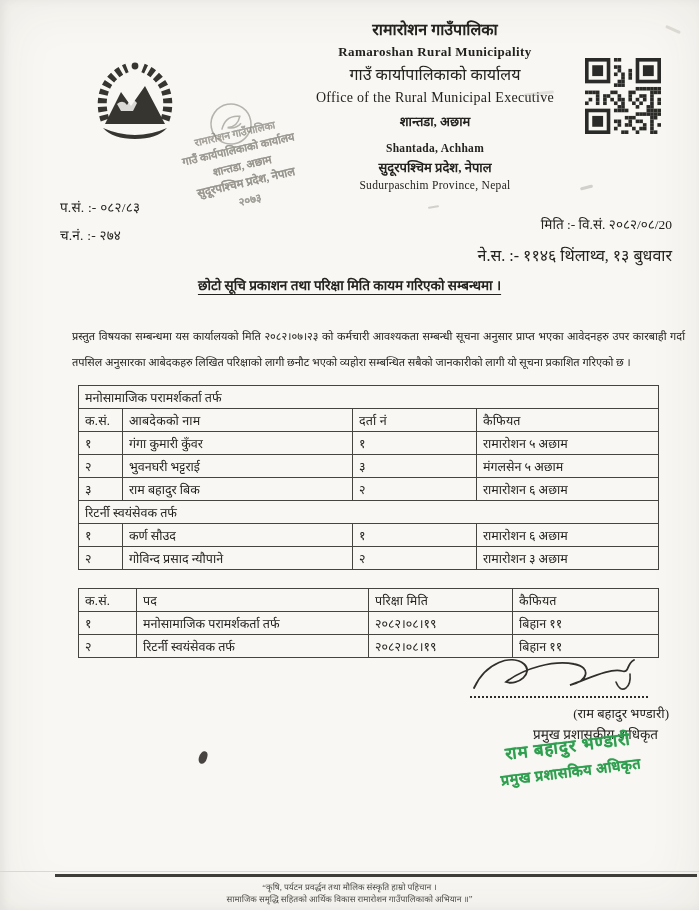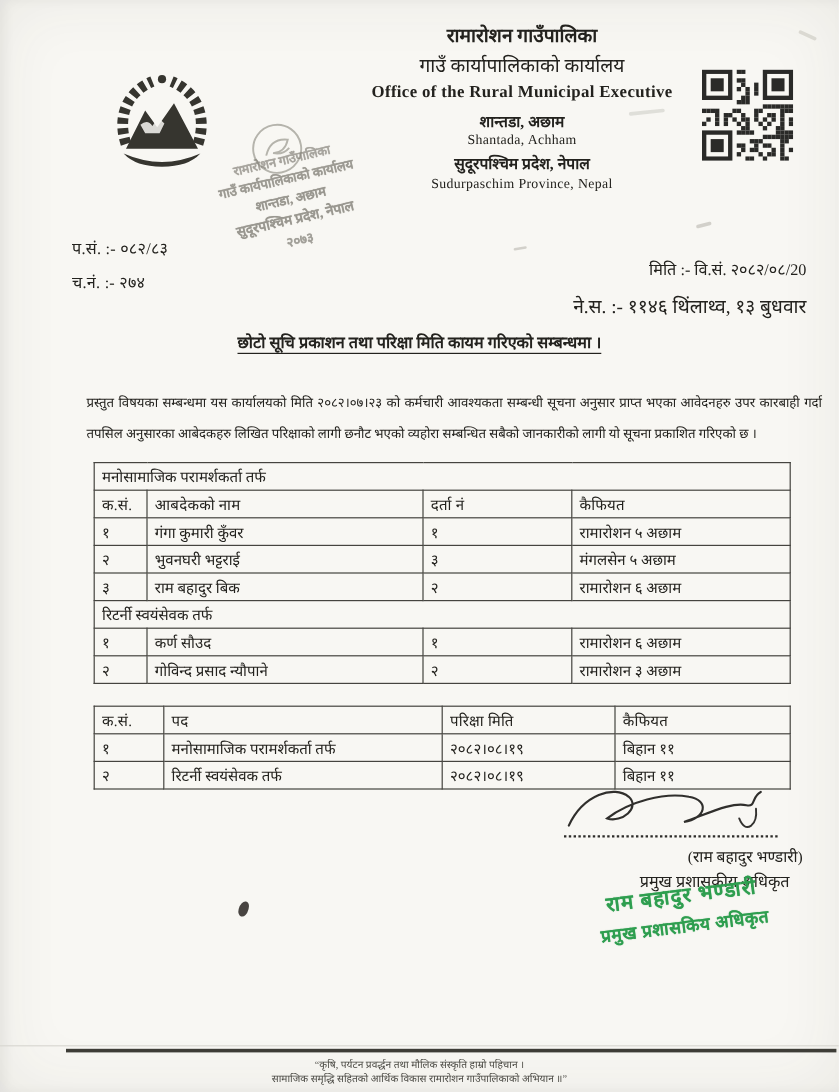--- a/index.html
+++ b/index.html
@@ -12,23 +12,23 @@
     overflow:hidden;
   }
   #page{position:absolute;inset:0;box-shadow:inset 0 0 55px rgba(60,55,40,.07), inset 4px 0 10px rgba(0,0,0,.05)}
   .abs{position:absolute}
 
   
   #header{left:240px;top:18px;width:390px;text-align:center}
   #header .l1{font-size:16px;font-weight:700}
   #header .l2{font-size:13px;font-weight:700;letter-spacing:.4px;margin-top:4px}
   #header .l3{font-size:16px;font-weight:400;margin-top:3px}
-  #header .l4{font-size:14px;font-weight:700;letter-spacing:.3px;margin-top:5px}
+  #header .l4{font-size:14px;font-weight:400;letter-spacing:.3px;margin-top:5px}
   #header .l5{font-size:13px;font-weight:700;margin-top:6px}
-  #header .l6{font-size:11.5px;font-weight:400;letter-spacing:.3px;margin-top:1px}
+  #header .l6{font-size:11.5px;font-weight:700;letter-spacing:.3px;margin-top:12px}
   #header .l7{font-size:13px;font-weight:700;margin-top:4px}
   #header .l8{font-size:11.5px;font-weight:400;letter-spacing:.3px;margin-top:3px}
 
   
   #emblem{left:93px;top:58px;width:84px;height:92px;opacity:.92}
   #round-stamp{left:146px;top:130px;width:190px;transform:rotate(-13deg);transform-origin:40% 40%;
     color:#807e76;text-align:center;opacity:.9;text-shadow:0 0 .6px #9a988f}
   #round-stamp .s1{font-size:10.5px;font-weight:700;opacity:.75}
   #round-stamp .s2{font-size:11px;font-weight:700;opacity:.85;margin-top:1px}
   #round-stamp .s3{font-size:11px;font-weight:700;opacity:.88;margin-top:2px}
@@ -233,20 +233,21 @@
       <rect x="50.666666666666664" y="0" width="25.333333333333332" height="25.333333333333332" fill="#2a2a28"></rect>
       <rect x="54.285714285714285" y="3.619047619047619" width="18.095238095238095" height="18.095238095238095" fill="#f8f7f3"></rect>
       <rect x="57.904761904761905" y="7.238095238095238" width="10.857142857142858" height="10.857142857142858" fill="#2a2a28"></rect>
       <rect x="0" y="50.666666666666664" width="25.333333333333332" height="25.333333333333332" fill="#2a2a28"></rect>
       <rect x="3.619047619047619" y="54.285714285714285" width="18.095238095238095" height="18.095238095238095" fill="#f8f7f3"></rect>
       <rect x="7.238095238095238" y="57.904761904761905" width="10.857142857142858" height="10.857142857142858" fill="#2a2a28"></rect>
     </svg>
 
   <div id="header" class="abs">
     <div class="l1">रामारोशन गाउँपालिका</div>
+    <div class="l2">Ramaroshan Rural Municipality</div>
     <div class="l3">गाउँ कार्यापालिकाको कार्यालय</div>
     <div class="l4">Office of the Rural Municipal Executive</div>
     <div class="l5">शान्तडा, अछाम</div>
     <div class="l6">Shantada, Achham</div>
     <div class="l7">सुदूरपश्चिम प्रदेश, नेपाल</div>
     <div class="l8">Sudurpaschim Province, Nepal</div>
   </div>
 
   <div id="ps" class="abs ref">प.सं. :- ०८२/८३</div>
   <div id="cn" class="abs ref">च.नं. :- २७४</div>

